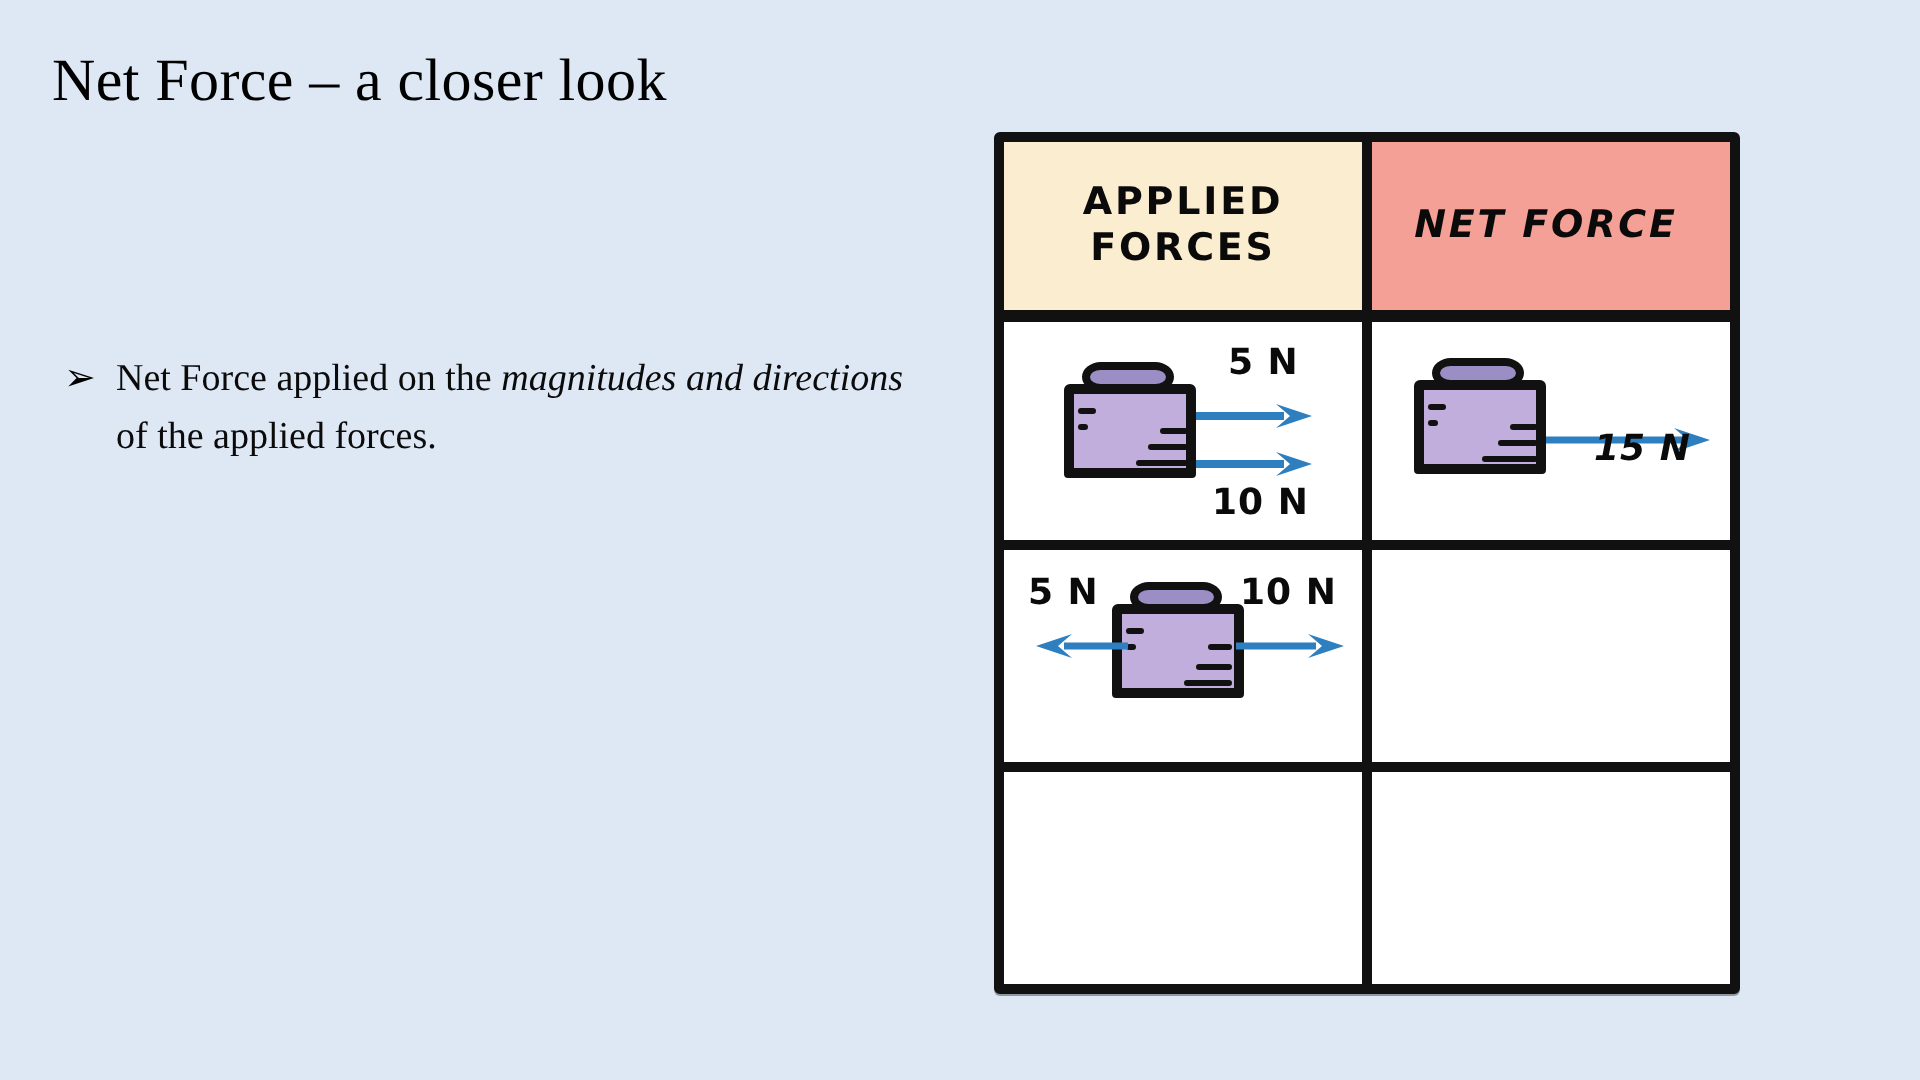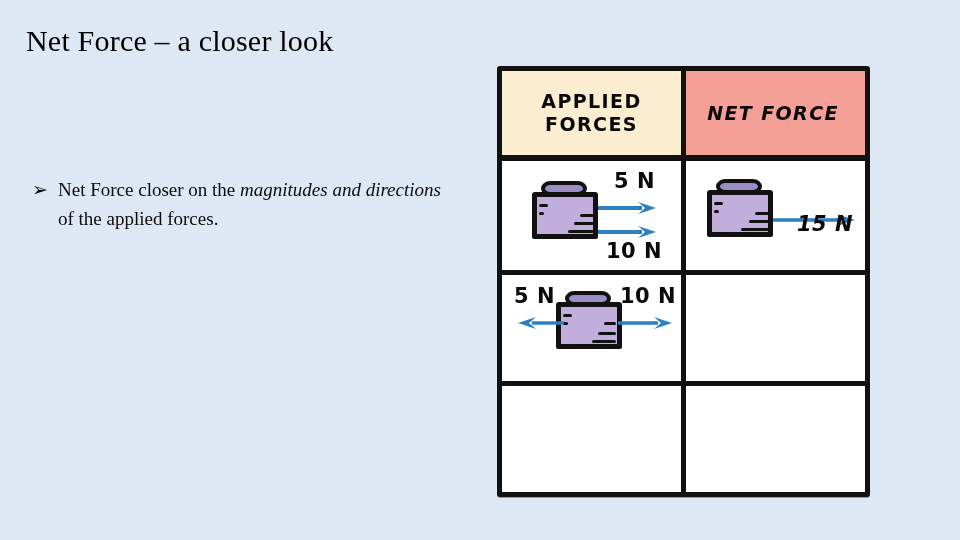--- a/index.html
+++ b/index.html
@@ -209,39 +209,39 @@
     position: absolute;
     height: 14px;
     z-index: 4;
   }
   .arrow svg { display: block; overflow: visible; }
 
   .force-label {
     position: absolute;
     font-family: "DejaVu Sans", sans-serif;
     font-weight: 700;
-    font-size: 21px;
+    font-size: 18px;
     line-height: 21px;
     color: #0a0a0a;
     letter-spacing: 0.5px;
     white-space: nowrap;
     z-index: 5;
   }
 </style>
 </head>
 <body>
 
 <div id="slide">
 
   <div id="slide-title">Net Force – a closer look</div>
 
   <div id="body-block">
     <div class="bullet-row">
       <span class="bullet-marker">➢</span>
-      <span class="bullet-text"><span>Net Force closer on the </span><span class="em">magnitudes and directions</span><span> of the applied forces.</span></span>
+      <span class="bullet-text"><span>Net Force applied on the </span><span class="em">magnitudes and directions</span><span> of the applied forces.</span></span>
     </div>
   </div>
 
   <div id="force-table">
 
     <div class="trow" id="row-head">
       <div class="tcell applied" id="head-applied">
         <div class="head-label">APPLIED FORCES</div>
       </div>
       <div class="tcell net" id="head-net">

